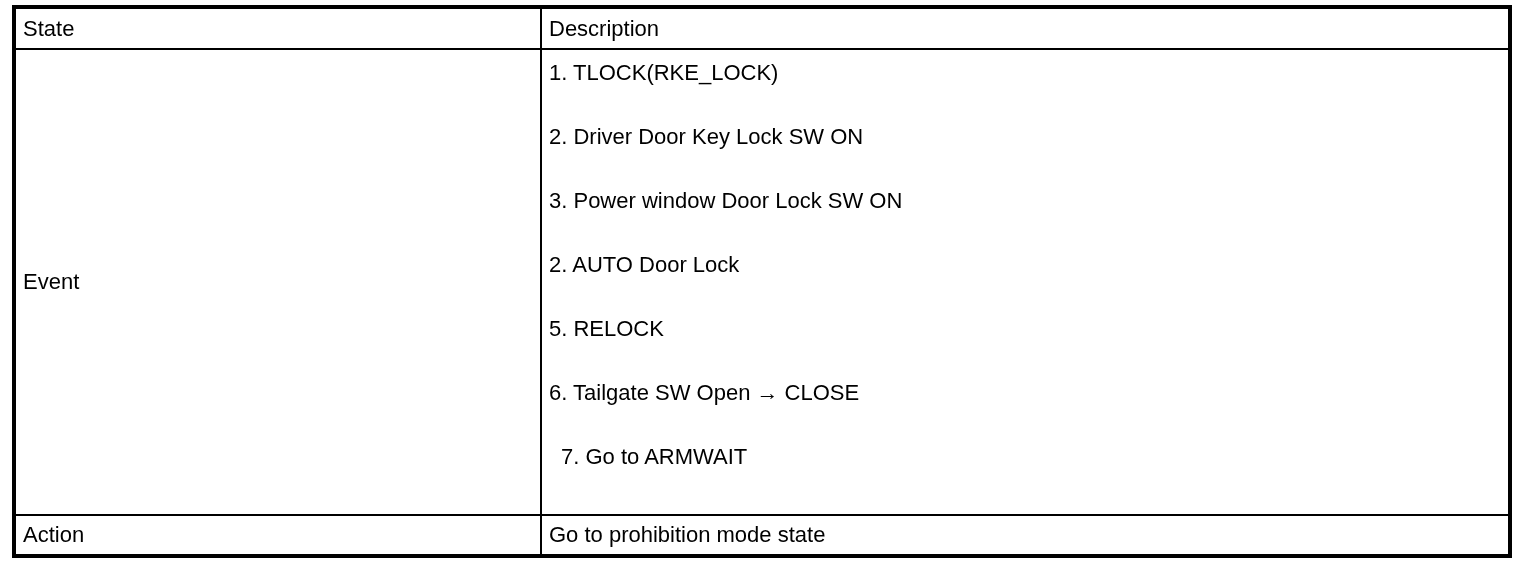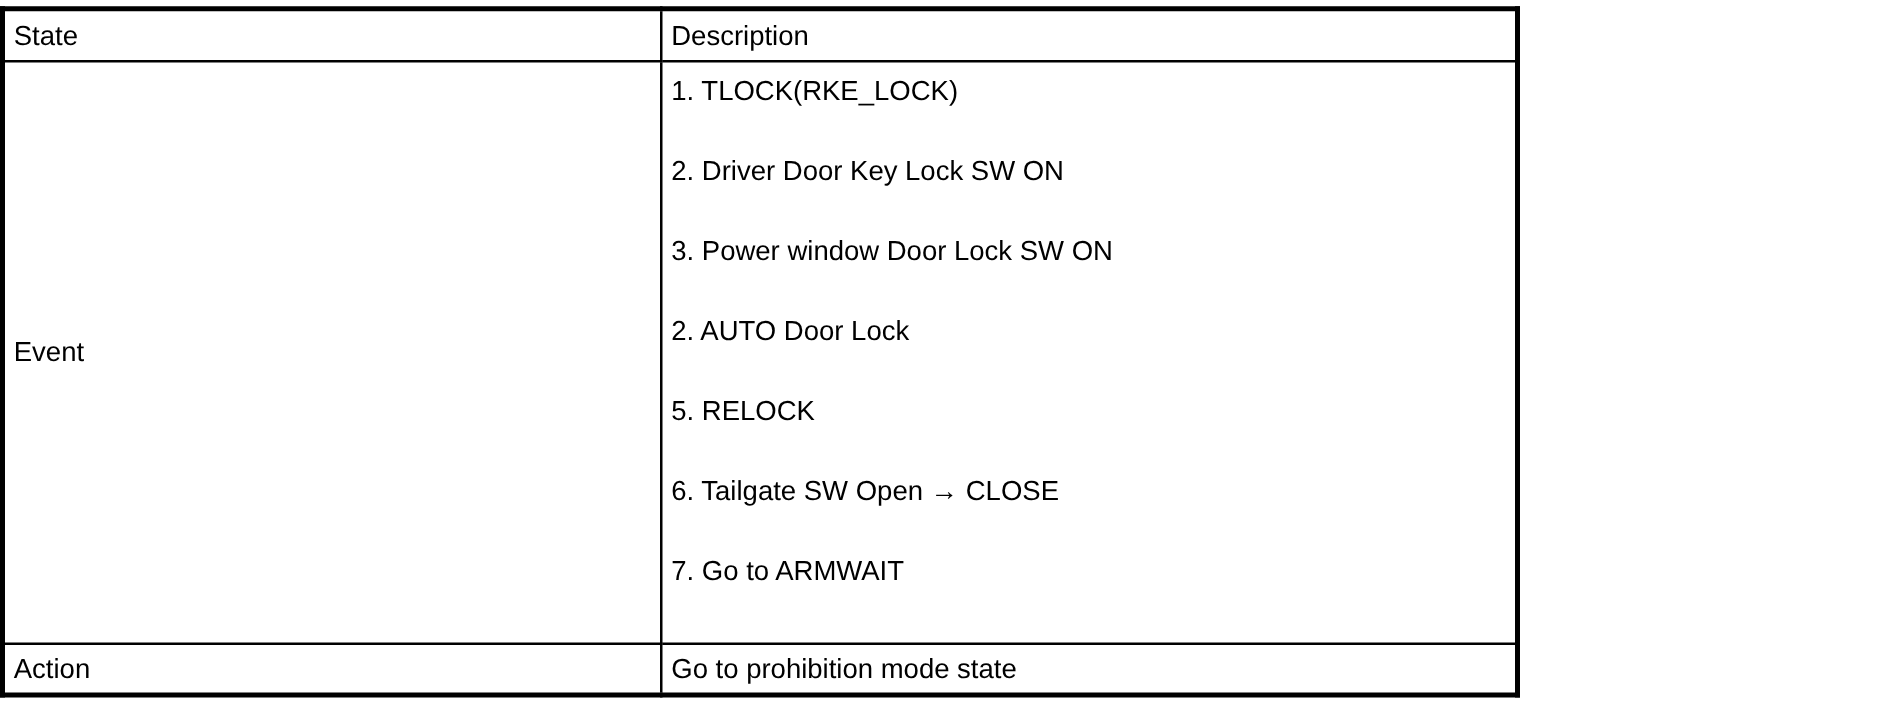--- a/index.html
+++ b/index.html
@@ -10,23 +10,23 @@
   body {
     width: 1520px;
     height: 566px;
     position: relative;
     font-family: "Liberation Sans", sans-serif;
     color: #000000;
     overflow: hidden;
   }
   table.doc-table {
     position: absolute;
-    left: 0;
+    left: 12px;
     top: 5px;
-    width: 1216px;
+    width: 1500px;
     height: 553px;
     border-collapse: collapse;
     table-layout: fixed;
     box-sizing: border-box;
     border: 4px solid #000000;
     background: #ffffff;
   }
   .doc-table td {
     border: 2px solid #000000;
     font-size: 22px;
@@ -49,20 +49,21 @@
     padding-top: 12px;
     padding-bottom: 23px;
   }
   .event-item {
     line-height: 22px;
     margin-bottom: 42px;
     white-space: nowrap;
   }
   .event-item:last-child {
     margin-bottom: 0;
+    margin-left: 12px;
   }
 </style>
 </head>
 <body>
 
 <table class="doc-table">
   <colgroup>
     <col class="col-state">
     <col class="col-desc">
   </colgroup>

